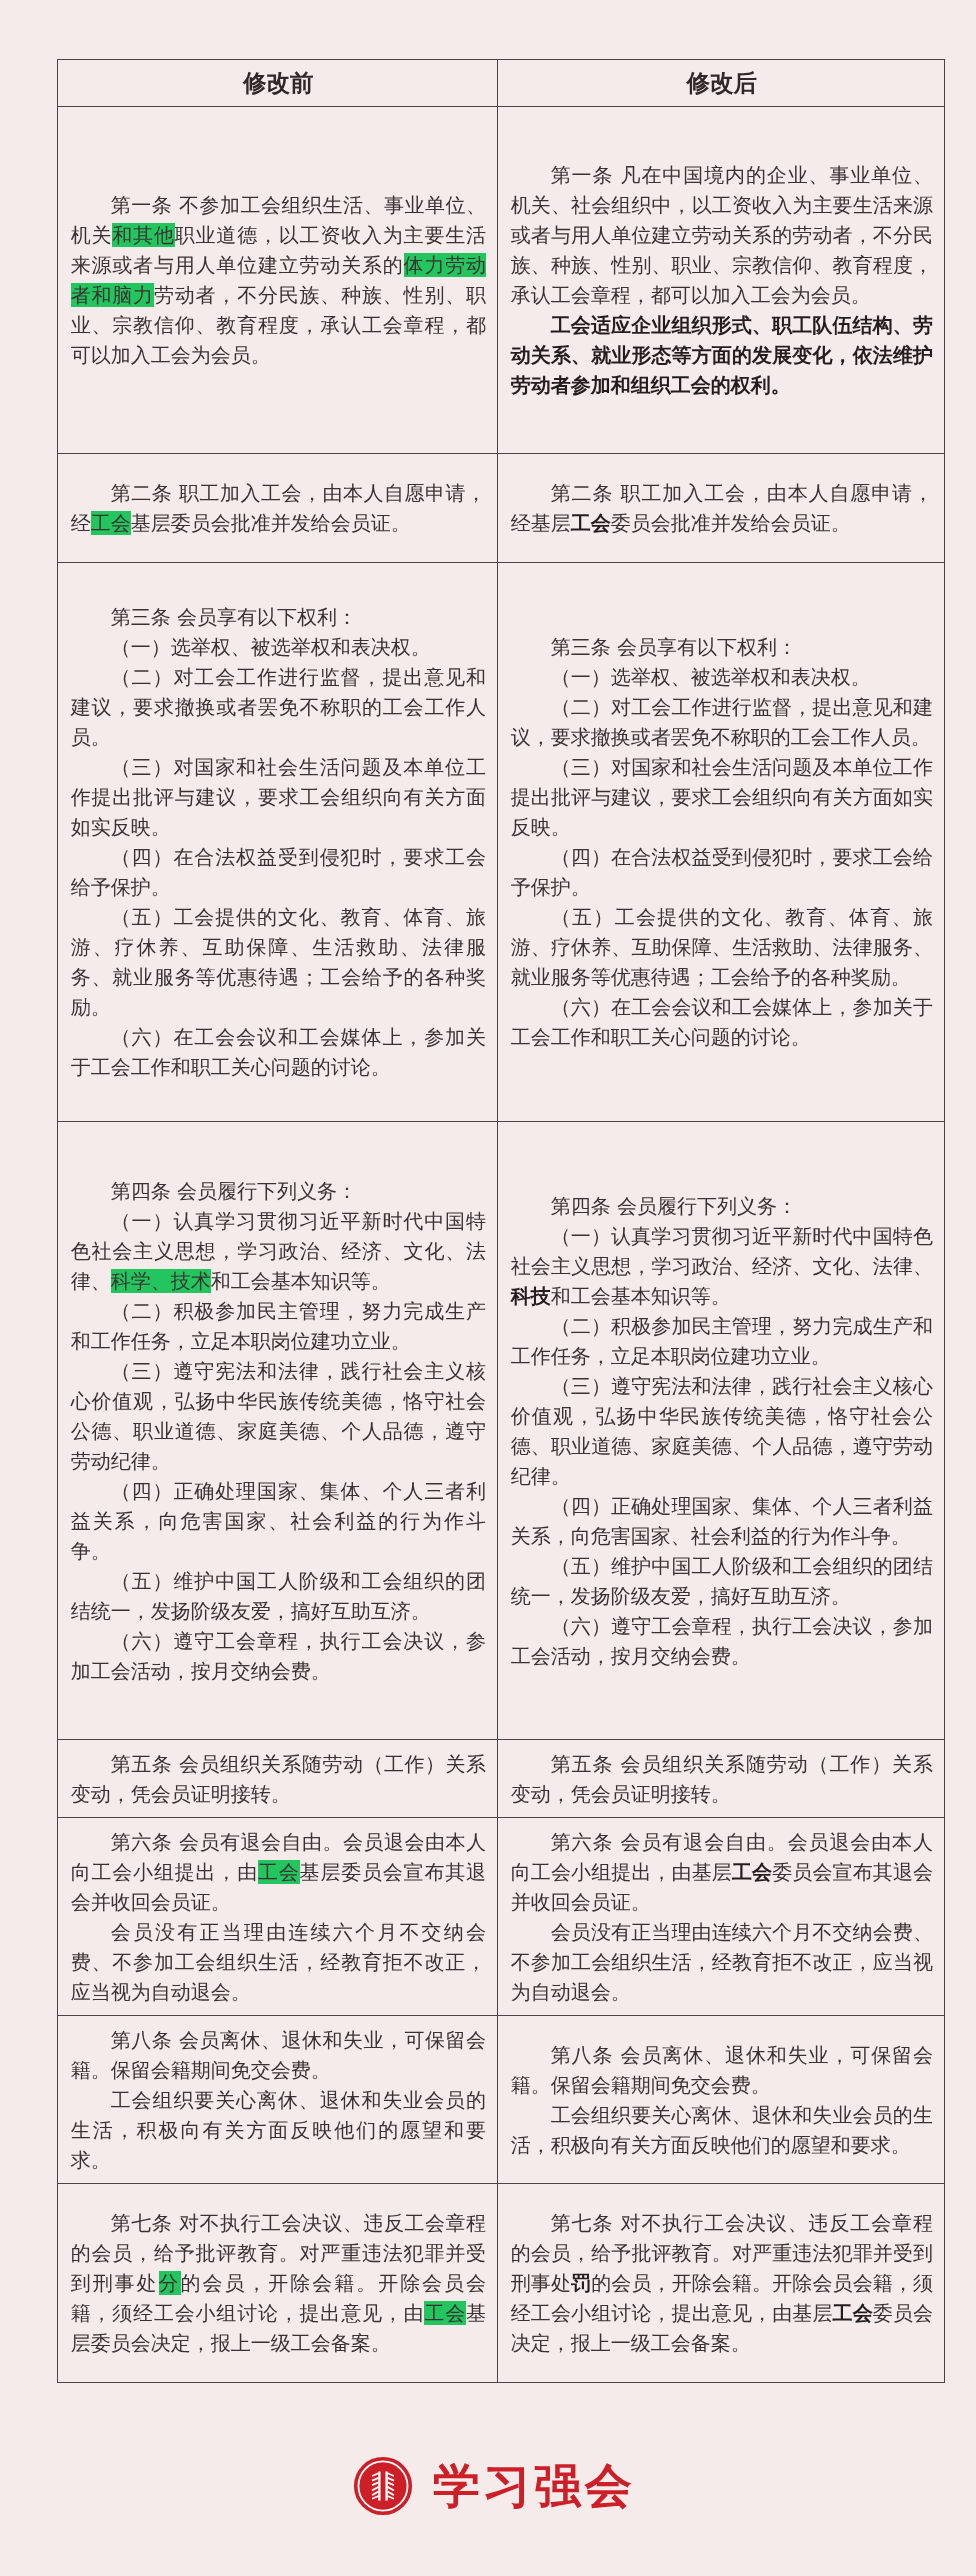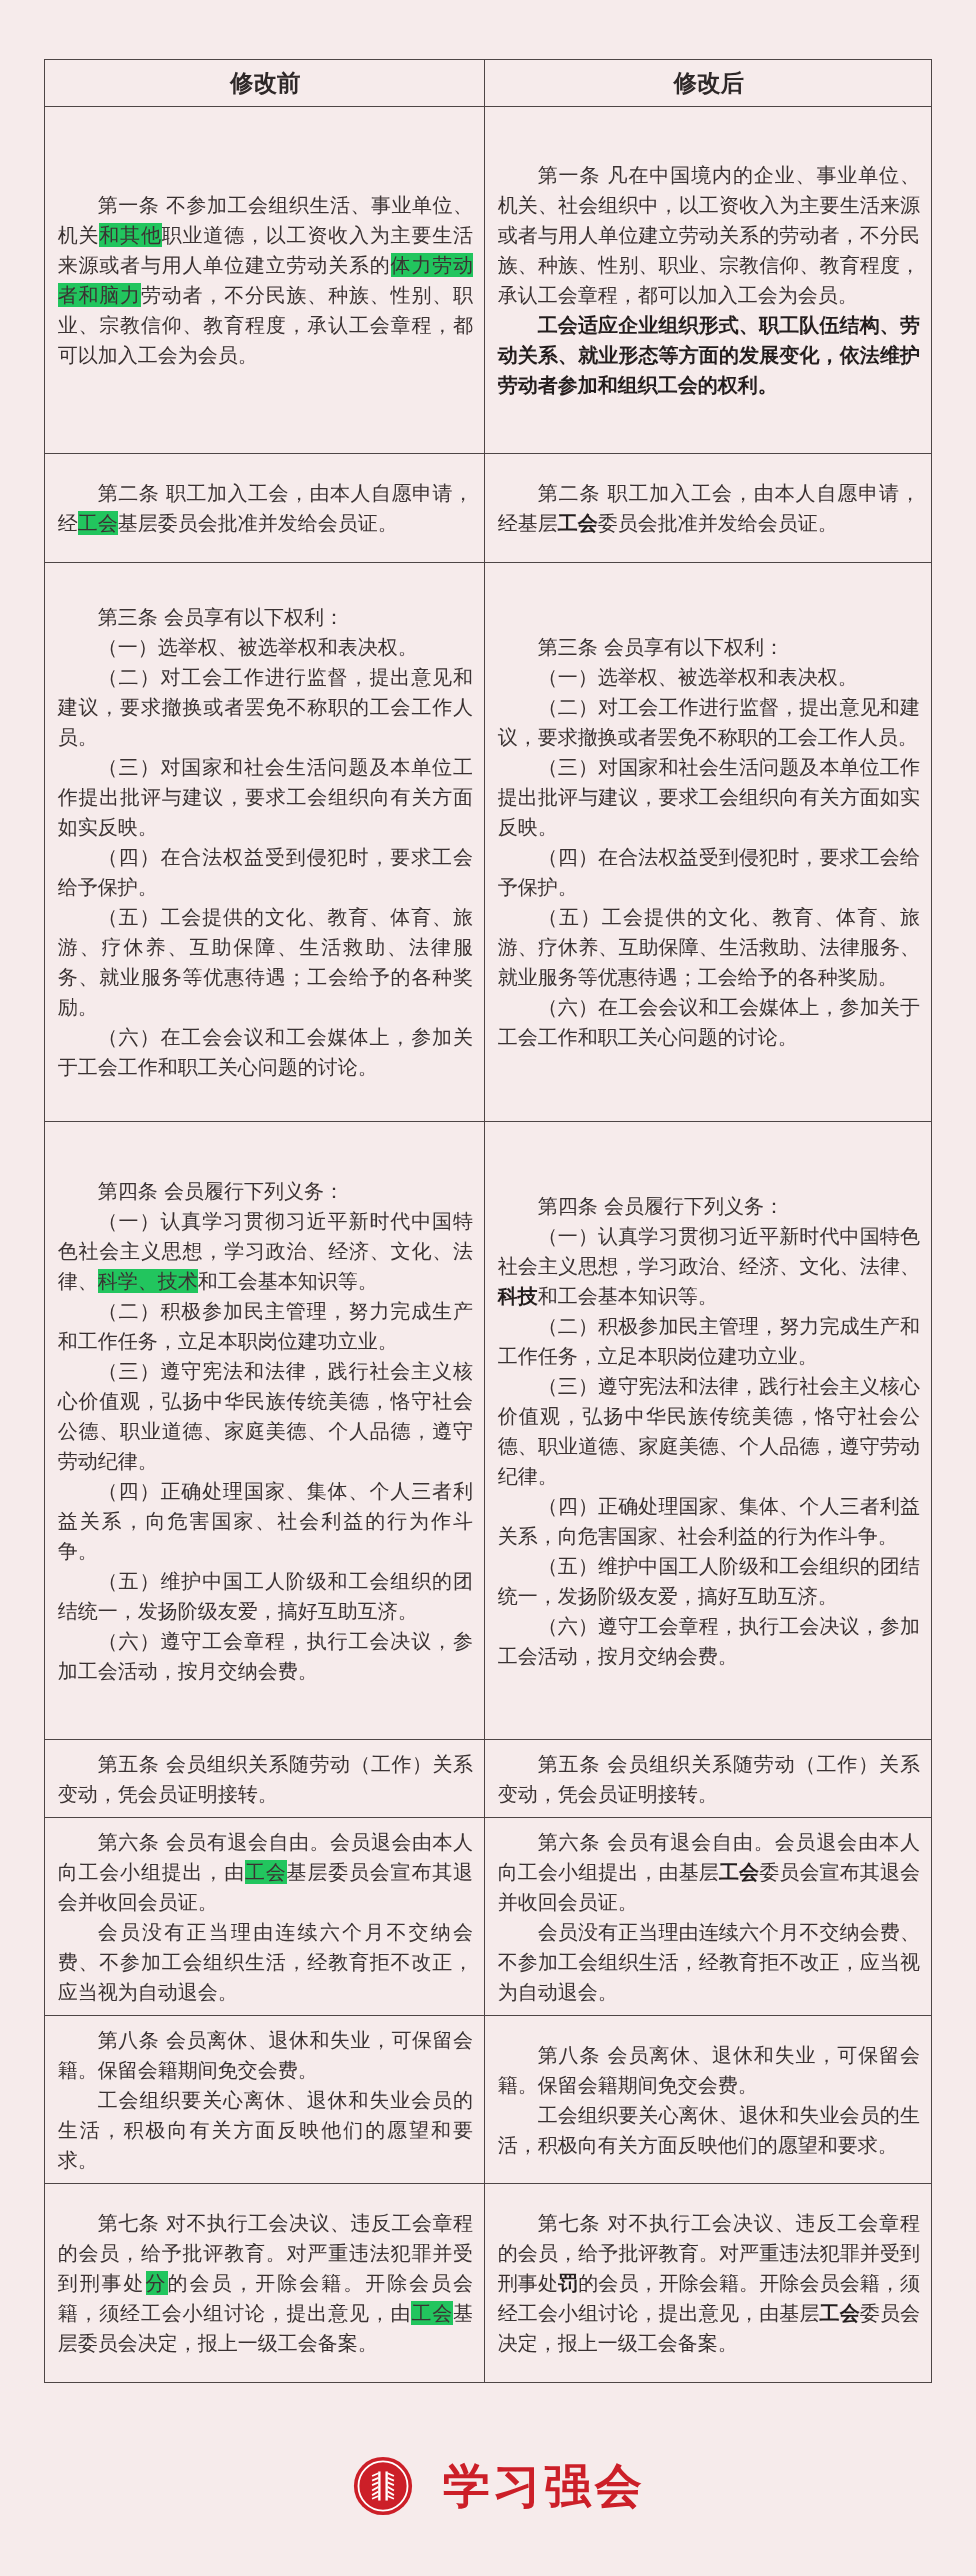--- a/index.html
+++ b/index.html
@@ -10,21 +10,21 @@
   body {
     width: 976px;
     height: 2576px;
     position: relative;
     overflow: hidden;
     font-family: "DejaVu Serif", "Liberation Serif", serif;
     color: #3a3232;
   }
   .compare-table {
     position: absolute;
-    left: 44px;
+    left: 57px;
     top: 59px;
     width: 887px;
     border-collapse: collapse;
     table-layout: fixed;
   }
   .compare-table td, .compare-table th {
     border: 1.8px solid #4d4545;
     vertical-align: middle;
     padding: 0 11px 0 12.7px;
   }
@@ -57,21 +57,21 @@
     font-weight: bold;
     color: #231d1d;
   }
   .logo {
     position: absolute;
     left: 353px;
     top: 2456px;
     height: 60px;
     display: flex;
     align-items: center;
-    gap: 30px;
+    gap: 20px;
   }
   .logo-mark {
     width: 60px;
     height: 60px;
     display: block;
   }
   .logo-text {
     font-family: "DejaVu Sans", "Liberation Sans", sans-serif;
     font-weight: bold;
     font-size: 47px;

